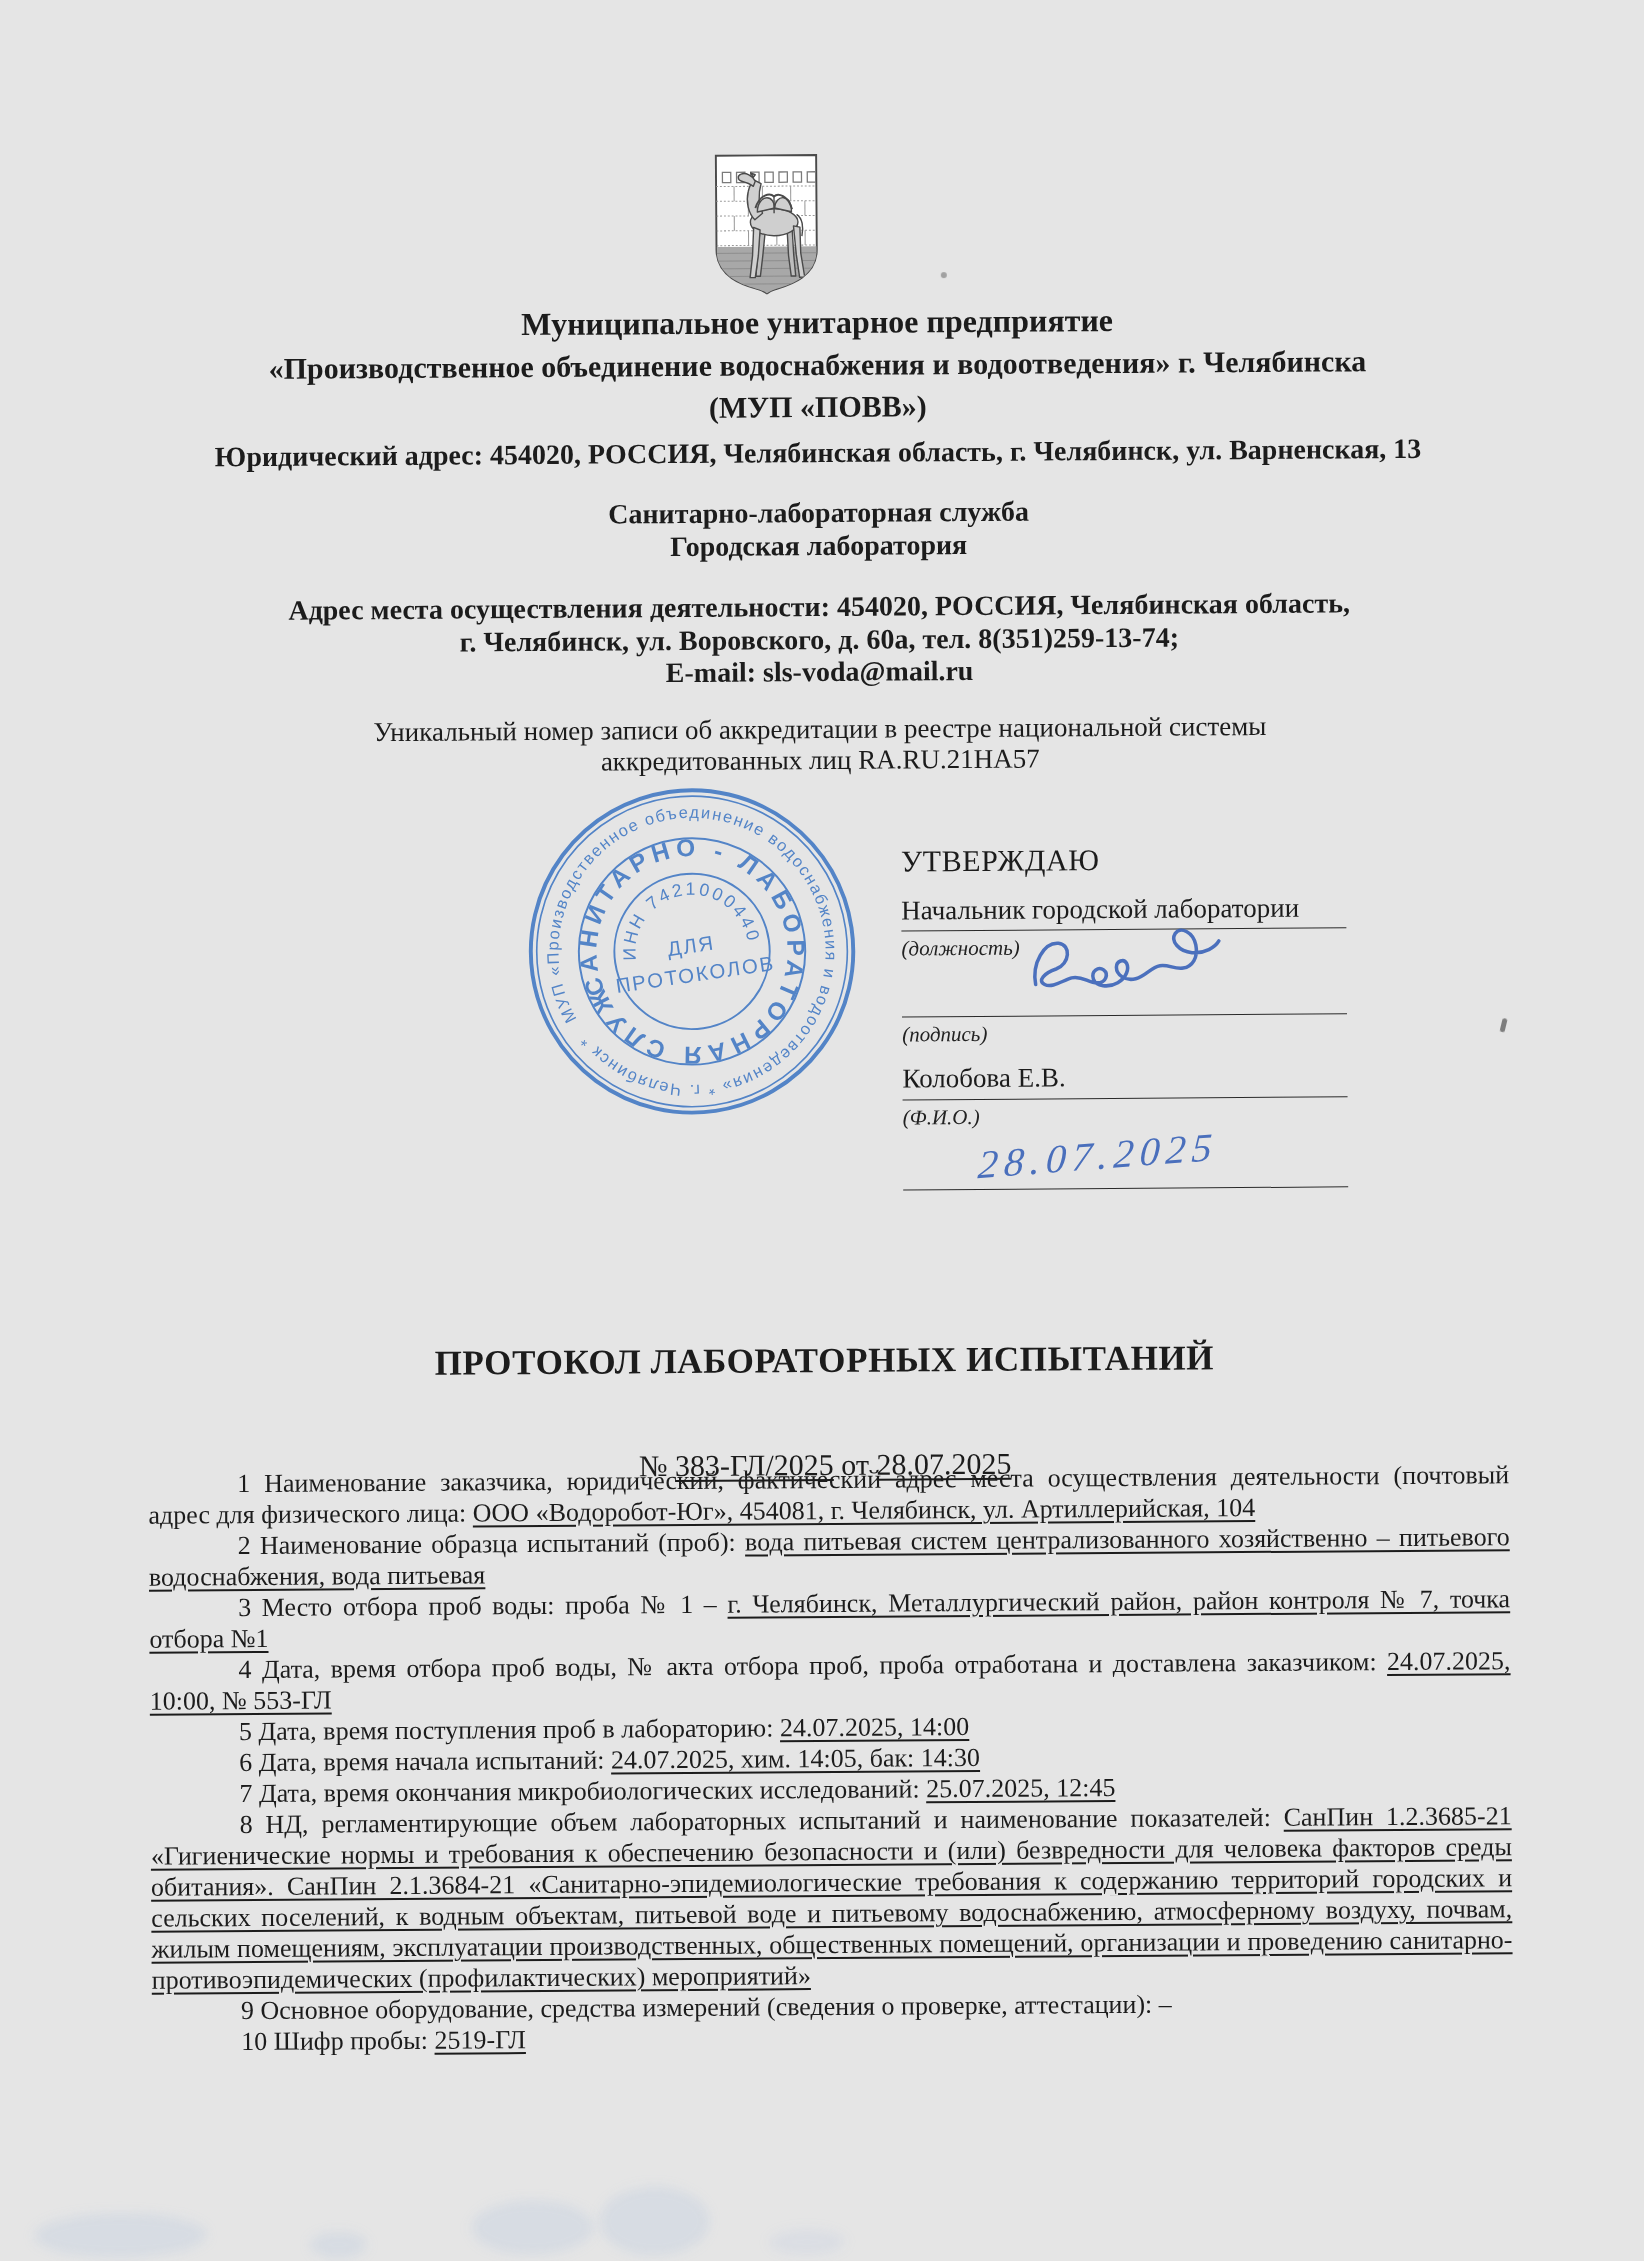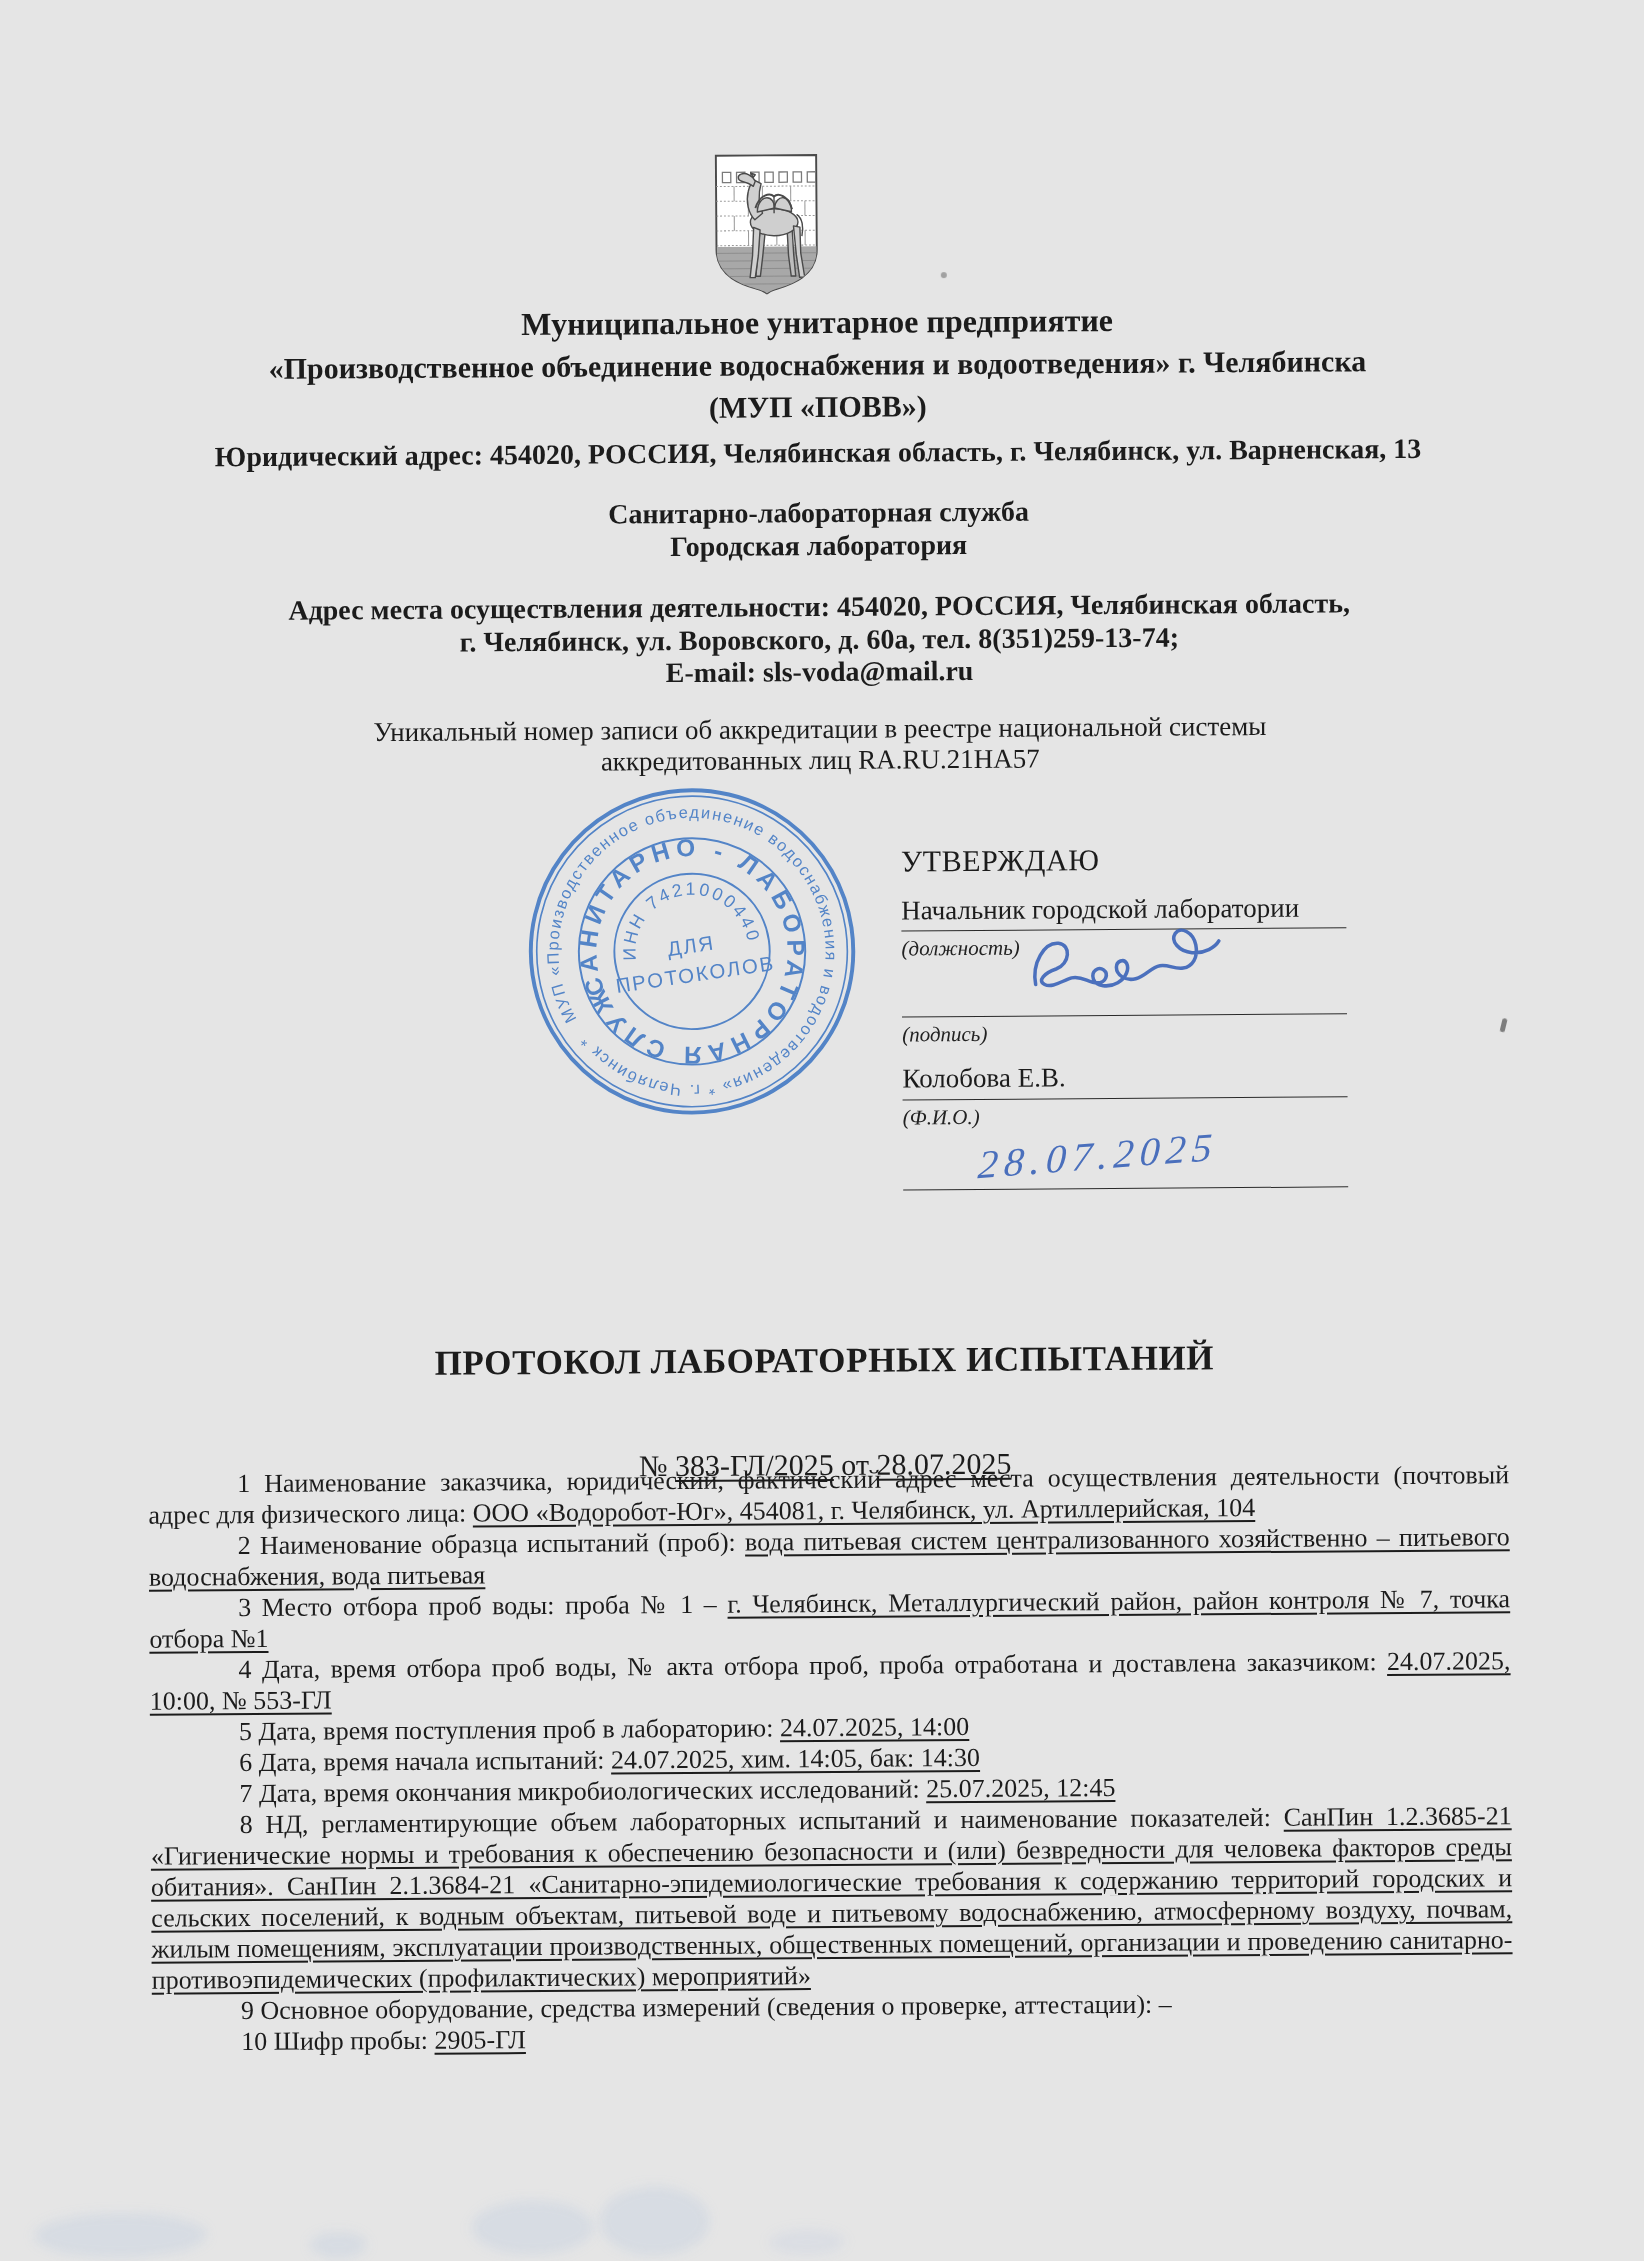--- a/index.html
+++ b/index.html
@@ -208,21 +208,21 @@
     <div class="items">
         <p class="item"><span>1 Наименование заказчика, юридический, фактический адрес места осуществления деятельности (почтовый адрес для физического лица: </span><span class="u">ООО «Водоробот-Юг», 454081, г. Челябинск, ул. Артиллерийская, 104</span></p>
         <p class="item"><span>2 Наименование образца испытаний (проб): </span><span class="u">вода питьевая систем централизованного хозяйственно – питьевого водоснабжения, вода питьевая</span></p>
         <p class="item"><span>3 Место отбора проб воды: проба № 1 – </span><span class="u">г. Челябинск, Металлургический район, район контроля № 7, точка отбора №1</span></p>
         <p class="item"><span>4 Дата, время отбора проб воды, № акта отбора проб, проба отработана и доставлена заказчиком: </span><span class="u">24.07.2025, 10:00, № 553-ГЛ</span></p>
         <p class="item"><span>5 Дата, время поступления проб в лабораторию: </span><span class="u">24.07.2025, 14:00</span></p>
         <p class="item"><span>6 Дата, время начала испытаний: </span><span class="u">24.07.2025, хим. 14:05, бак: 14:30</span></p>
         <p class="item"><span>7 Дата, время окончания микробиологических исследований: </span><span class="u">25.07.2025, 12:45</span></p>
         <p class="item"><span>8 НД, регламентирующие объем лабораторных испытаний и наименование показателей: </span><span class="u">СанПин 1.2.3685-21 «Гигиенические нормы и требования к обеспечению безопасности и (или) безвредности для человека факторов среды обитания». СанПин 2.1.3684-21 «Санитарно-эпидемиологические требования к содержанию территорий городских и сельских поселений, к водным объектам, питьевой воде и питьевому водоснабжению, атмосферному воздуху, почвам, жилым помещениям, эксплуатации производственных, общественных помещений, организации и проведению санитарно-противоэпидемических (профилактических) мероприятий»</span></p>
         <p class="item"><span>9 Основное оборудование, средства измерений (сведения о проверке, аттестации): –</span></p>
-        <p class="item"><span>10 Шифр пробы: </span><span class="u">2905-ГЛ</span></p>
+        <p class="item"><span>10 Шифр пробы: </span><span class="u">2519-ГЛ</span></p>
       </div>
 
     <div class="speck sp1"></div>
     <div class="speck sp2"></div>
     <div class="smudge sm1"></div>
     <div class="smudge sm2"></div>
     <div class="smudge sm3"></div>
     <div class="smudge sm4"></div>
     <div class="smudge sm5"></div>
   </div>

